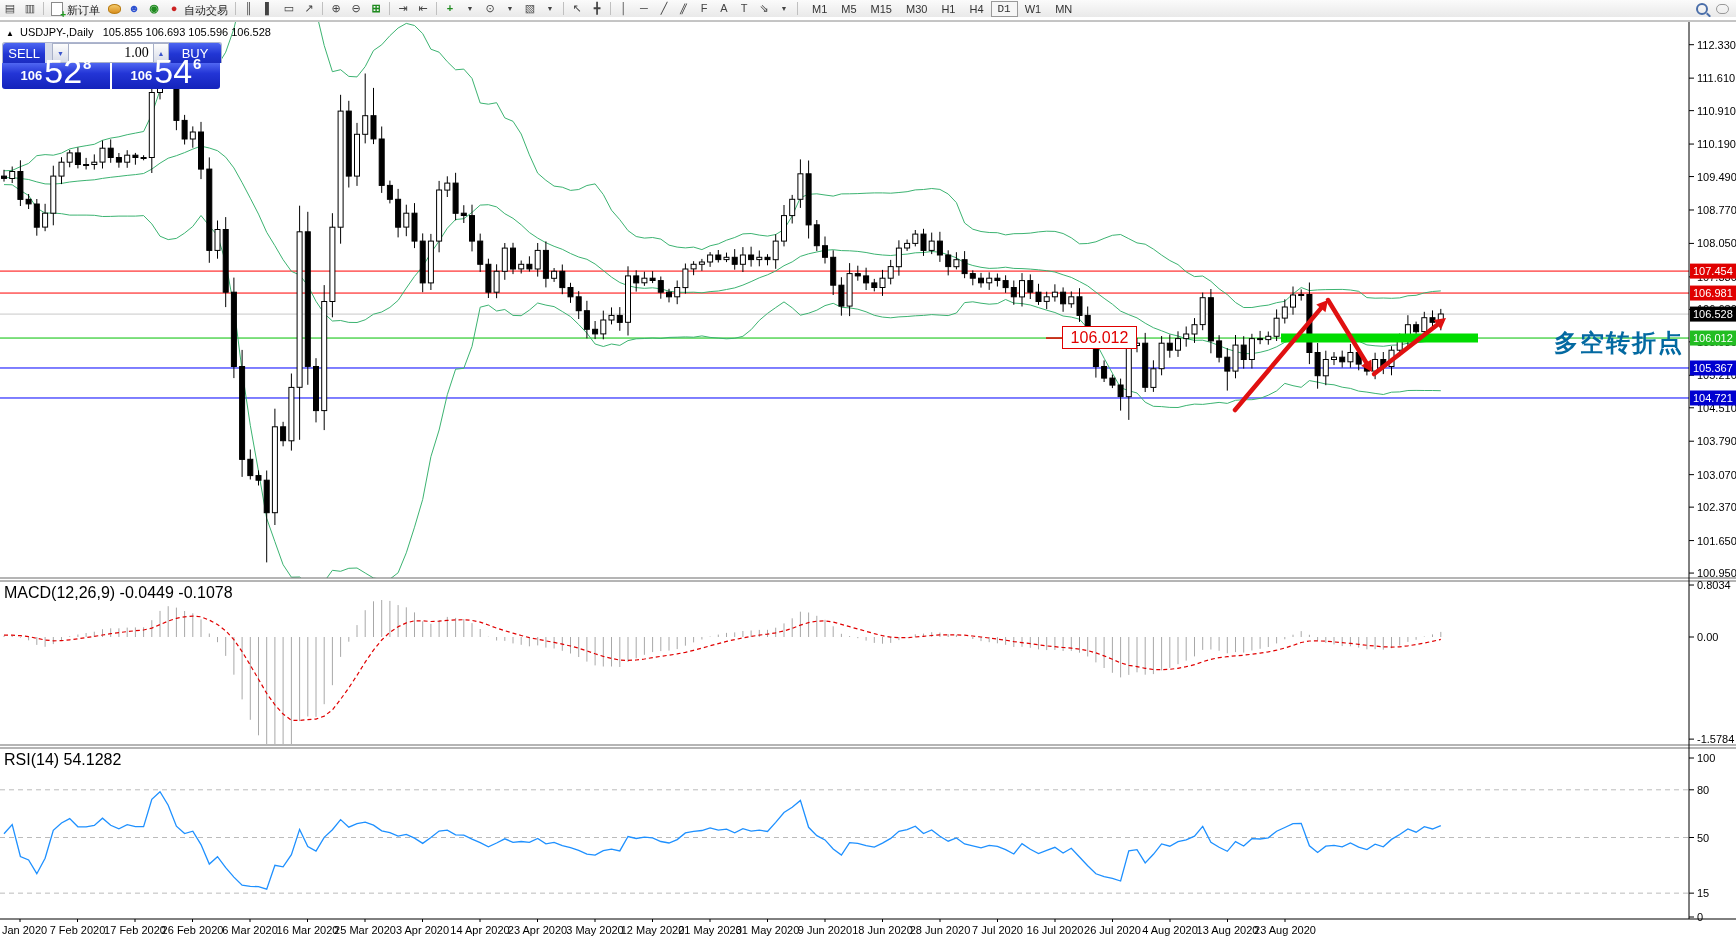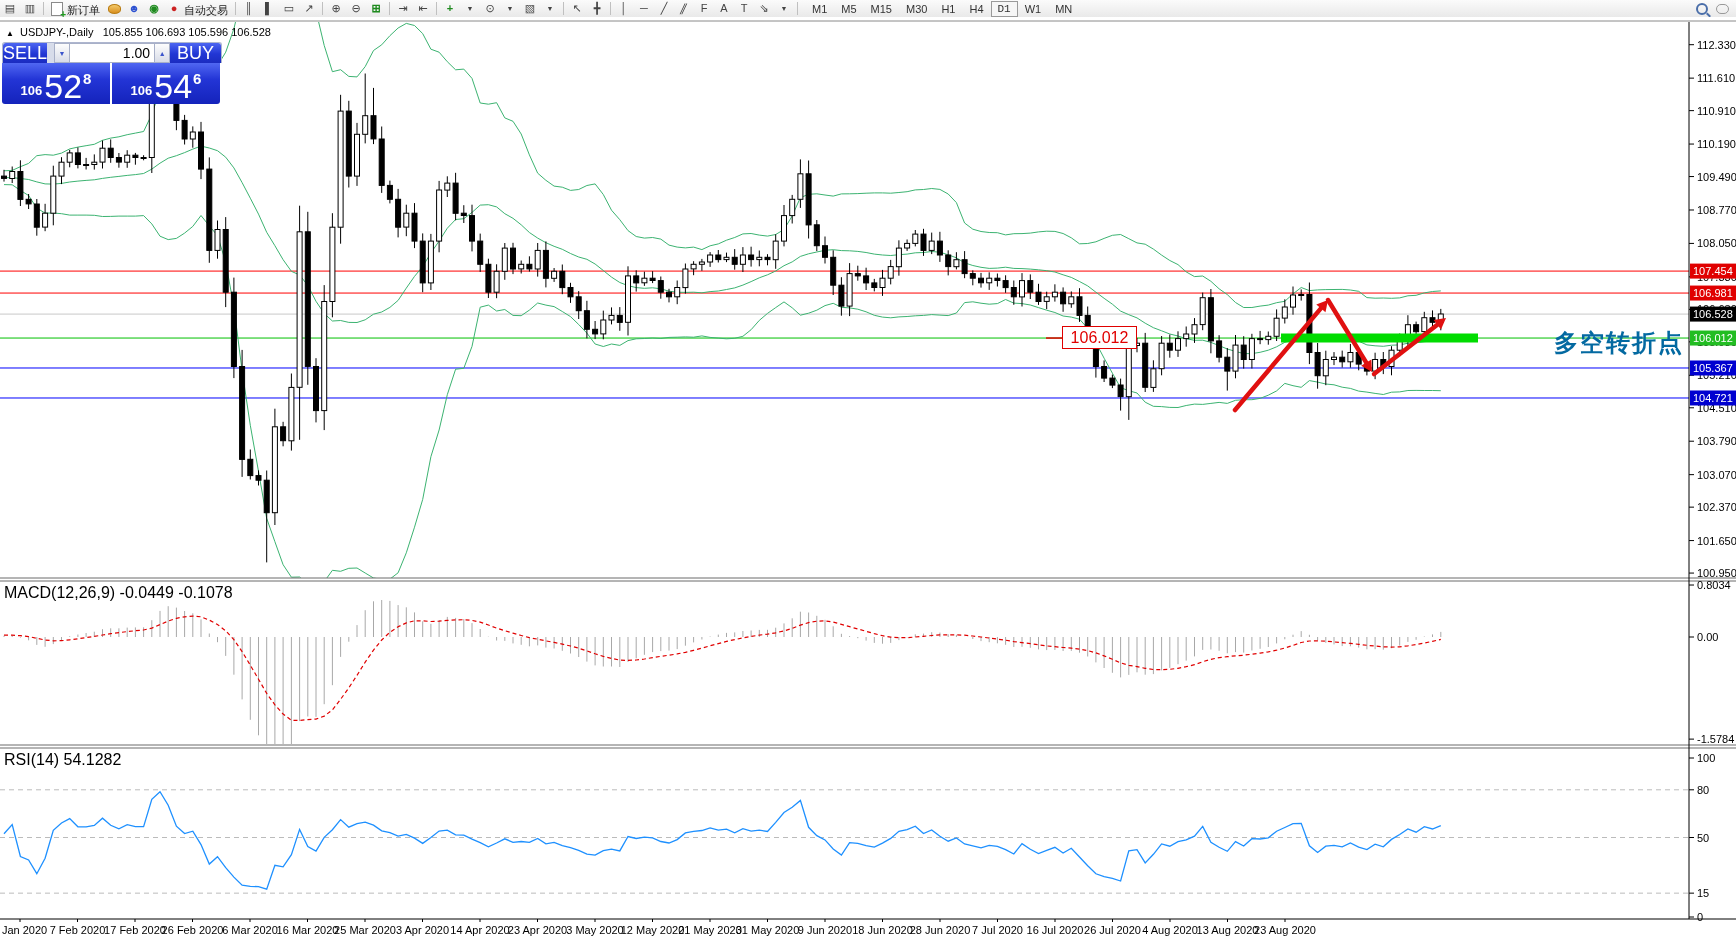--- a/index.html
+++ b/index.html
@@ -31,29 +31,29 @@
   
   .symbol-line{position:absolute;left:6px;top:26px;font-size:11px;color:#000;z-index:5;}
   .symbol-line .tri{font-size:8px;margin-right:3px;}
   .ind-label{position:absolute;font-size:16px;color:#000;z-index:5;}
   .macd-label{left:4px;top:584px;}
   .rsi-label{left:4px;top:751px;}
   
   .trade-panel{position:absolute;left:2px;top:42px;width:220px;z-index:6;}
   .tp-row1{display:flex;height:20px;background:#d7dcea;border:1px solid #aeb6cf;border-bottom:none;
            border-radius:3px 3px 0 0;overflow:hidden;align-items:stretch;}
-  .tp-btn{color:#fff;font-size:18px;display:flex;align-items:center;justify-content:center;
+  .tp-btn{color:#fff;font-size:13px;display:flex;align-items:center;justify-content:center;
     background:linear-gradient(#4d66f2,#2136d4 55%,#1b2cc0);cursor:pointer;}
   .tp-sell{width:44px;border-radius:3px 0 0 0;}
   .tp-buy{width:54px;margin-left:auto;border-radius:0 3px 0 0;}
   .tp-spin{width:15px;display:flex;align-items:center;justify-content:center;
     background:linear-gradient(#fdfdfd,#d8dce8);border:1px solid #a8b0c8;color:#3b55cc;font-size:7px;cursor:pointer;}
   .tp-field{width:76px;background:#fff;border:1px solid #a8b0c8;border-left:none;border-right:none;
-    font-size:14px;text-align:right;padding:0 4px;font-family:Liberation Sans, sans-serif;color:#000;}
-  .tp-quotes{display:flex;height:41px;}
+    font-size:14px;text-align:right;padding:0 4px;font-family:Liberation Serif, serif;color:#000;}
+  .tp-quotes{display:flex;height:26px;}
   .tp-q{width:108px;color:#fff;display:flex;align-items:flex-end;justify-content:center;
     background:linear-gradient(#5067f2,#2335d6 40%,#1423bb);cursor:pointer;padding-bottom:3px;}
   .tp-q.left{margin-right:2px;border-radius:0 0 0 3px;}
   .tp-q.right{border-radius:0 0 3px 0;}
   .q-small{font-size:13px;font-weight:bold;margin:0 2px 3px 0;}
   .q-big{font-size:34px;line-height:30px;font-weight:400;}
   .q-sup{font-size:15px;font-weight:bold;margin:0 0 14px 1px;}
   
   .price-note{position:absolute;left:1062px;top:326px;width:73px;height:21px;z-index:4;
     border:1.5px solid #e00000;background:#fff;color:#e00000;font-size:16px;

